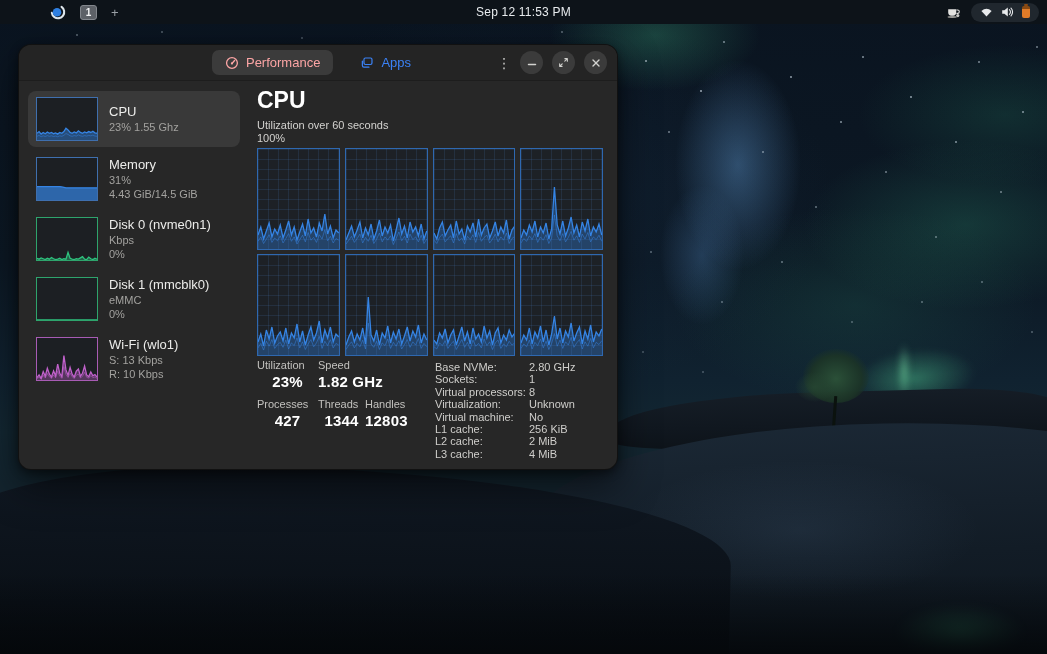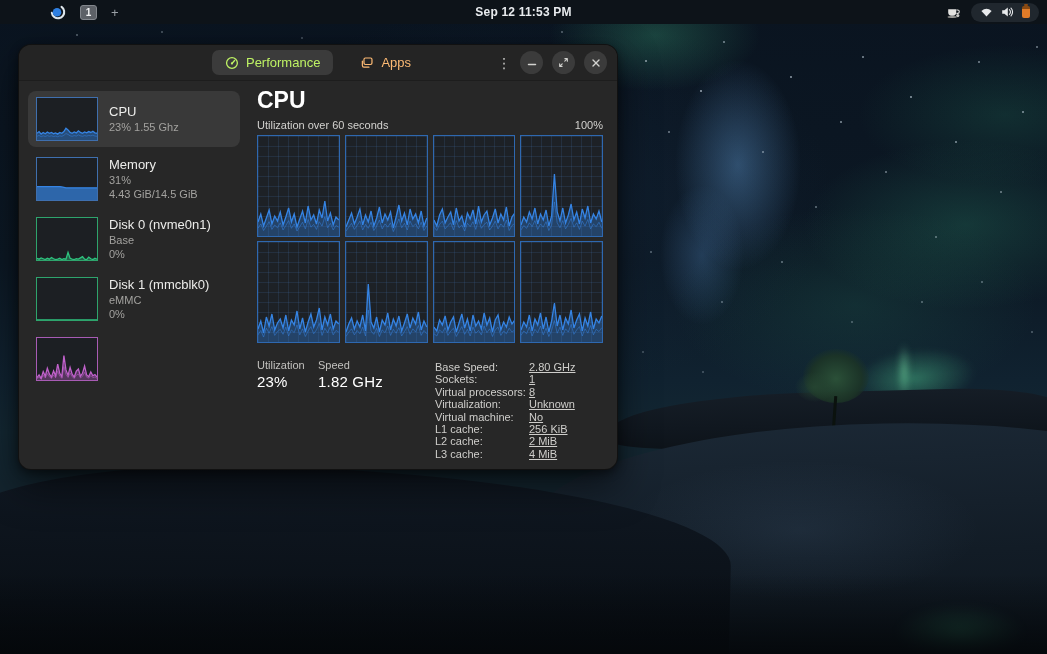--- a/index.html
+++ b/index.html
@@ -66,39 +66,39 @@
 
   
   .topbar { position:absolute; left:0; top:0; width:100%; height:24px; z-index:20;
     background:#0d1319; display:flex; align-items:center; color:#dfe3e6; }
   .tb-left { display:flex; align-items:center; gap:14px; padding-left:50px; }
   .ws-badge { min-width:17px; height:15px; padding:0 3px; background:#5d6167; border:1px solid #83878d;
     border-radius:3px; color:#f2f3f4; font-size:10px; font-weight:bold; display:flex;
     align-items:center; justify-content:center; }
   .ws-add { color:#9aa0a6; font-size:13px; line-height:1; }
   .tb-clock { position:absolute; left:50%; transform:translateX(-50%); font-size:12px;
-    font-weight:bold; color:#e8ebee; letter-spacing:.2px; }
+    font-weight:normal; color:#e8ebee; letter-spacing:.2px; }
   .tb-right { margin-left:auto; display:flex; align-items:center; gap:10px; padding-right:8px; }
   .tray-pill { display:flex; align-items:center; gap:8px; background:#20272e; border-radius:11px;
     height:19px; padding:0 9px; }
   .battery { width:8px; height:12px; border-radius:2px; position:relative;
     background:linear-gradient(180deg, #8a4a12 0 28%, #e07b28 28% 100%); }
   .battery::before { content:""; position:absolute; left:2px; top:-2px; width:4px; height:2px;
     background:#8a4a12; border-radius:1px; }
 
   
   .window { position:absolute; left:18px; top:44px; width:600px; height:426px; z-index:10;
     background:#272727; border-radius:13px; box-shadow:0 16px 38px rgba(0,0,0,.55), 0 3px 10px rgba(0,0,0,.45);
     border:1px solid rgba(0,0,0,.55); }
   .titlebar { position:relative; height:36px; background:#242424; border-radius:13px 13px 0 0;
     border-bottom:1px solid #1d1d1d; display:flex; align-items:center; padding:0 10px; }
   .tabs { position:absolute; left:50%; transform:translateX(-50%); display:flex; gap:14px; align-items:center; }
   .tab { display:flex; align-items:center; gap:7px; padding:5px 13px; border-radius:7px;
-    color:#fdba74; font-size:13px; }
-  .tab.active { background:#3b3b3b; color:#bef264; }
+    color:#3b82f6; font-size:13px; }
+  .tab.active { background:#3b3b3b; color:#fca5a5; }
   .win-controls { margin-left:auto; display:flex; align-items:center; gap:9px; }
   .kebab { color:#c7c7c4; font-size:14px; width:14px; text-align:center; line-height:1; }
   .circle-btn { width:23px; height:23px; border-radius:50%; background:#3b3b3b; display:flex;
     align-items:center; justify-content:center; }
 
   
   .sidebar { position:absolute; left:9px; top:46px; width:212px; }
   .side-item { display:flex; align-items:center; height:56px; margin-bottom:4px; border-radius:8px;
     padding:0 8px; }
   .side-item.selected { background:#393939; }
@@ -109,39 +109,39 @@
   .side-title { font-size:13px; color:#ececea; line-height:16px; white-space:nowrap; }
   .side-sub { font-size:11px; color:#a3a29f; line-height:14px; white-space:nowrap; }
   .side-sub:empty { display:none; }
 
   
   .main { position:absolute; left:238px; top:42px; width:346px; }
   .main-head { display:flex; justify-content:space-between; align-items:flex-end; }
   .main-title { font-size:23px; font-weight:bold; color:#ffffff; line-height:26px; }
   .main-subtitle { font-size:16px; color:#f2f2f0; line-height:22px; }
   .caption-row { display:flex; justify-content:space-between; margin-top:6px; font-size:11px;
-    color:#d3d2cf; line-height:13px; }
+    color:#d3d2cf; line-height:13px;flex-direction:column; }
   .graphs { margin-top:3px; display:grid; grid-template-columns:repeat(4, 1fr); gap:4px 5px; }
   .graph { height:102px; position:relative; overflow:hidden; border:1px solid; background-color:#1d2126;
     background-image:
       repeating-linear-gradient(to right, rgba(72,124,192,.16) 0 1px, transparent 1px 10px),
       repeating-linear-gradient(to bottom, rgba(72,124,192,.16) 0 1px, transparent 1px 10px); }
   .graph svg { position:absolute; inset:0; width:100%; height:100%; }
 
   .stats { position:absolute; left:238px; top:314px; width:175px; }
   .stat-row { display:flex; margin-bottom:7px; }
   .stat-cell1 { width:61px; flex:none; }
   .stat-cell2 { width:47px; flex:none; }
   .stat-label { font-size:11px; color:#c2c1be; line-height:13px; }
-  .stat-value { font-size:15px; font-weight:normal; color:#ffffff; line-height:19px; letter-spacing:.2px; }
+  .stat-value { font-size:15px; font-weight:bold; color:#ffffff; line-height:19px; letter-spacing:.2px;text-align:center; }
 
   .details { position:absolute; left:416px; top:316px; }
   .detail-row { display:flex; font-size:11px; line-height:12.4px; color:#cfcecb; }
   .detail-label { width:94px; flex:none; }
-  .detail-value { white-space:nowrap;text-decoration:underline; }
+  .detail-value { white-space:nowrap; }
 
   svg { display:block; }
 </style>
 </head>
 <body>
 
 <div class="wallpaper"></div>
 <div class="stars"></div>
 <div class="aurora-band"></div>
 <div class="aurora-streak"></div>
@@ -272,21 +272,21 @@
     </div>
     <div class="side-item">
       <div class="mini-chart" style="border-color: rgb(46, 164, 108);">
           <svg viewBox="0 0 100 100" preserveAspectRatio="none">
             <polygon points="0,100 0.00,96 3.45,98 6.90,95 10.34,97 13.79,99 17.24,96 20.69,98 24.14,94 27.59,97 31.03,99 34.48,98 37.93,96 41.38,99 44.83,97 48.28,98 51.72,82 55.17,96 58.62,98 62.07,99 65.52,97 68.97,98 72.41,95 75.86,92 79.31,98 82.76,99 86.21,93 89.66,97 93.10,99 96.55,96 100.00,98 100,100" fill="#2ec27e" fill-opacity="0.4"></polygon>
             <polyline points="0.00,96 3.45,98 6.90,95 10.34,97 13.79,99 17.24,96 20.69,98 24.14,94 27.59,97 31.03,99 34.48,98 37.93,96 41.38,99 44.83,97 48.28,98 51.72,82 55.17,96 58.62,98 62.07,99 65.52,97 68.97,98 72.41,95 75.86,92 79.31,98 82.76,99 86.21,93 89.66,97 93.10,99 96.55,96 100.00,98" fill="none" stroke="#2ec27e" stroke-width="1.3" vector-effect="non-scaling-stroke"></polyline>
           </svg>
         </div>
       <div class="side-text">
         <div class="side-title">Disk 0 (nvme0n1)</div>
-        <div class="side-sub">Base</div>
+        <div class="side-sub">Kbps</div>
         <div class="side-sub">0%</div>
       </div>
     </div>
     <div class="side-item">
       <div class="mini-chart" style="border-color: rgb(46, 164, 108);">
           <svg viewBox="0 0 100 100" preserveAspectRatio="none">
             <polygon points="0,100 0.00,100 3.45,100 6.90,100 10.34,100 13.79,100 17.24,100 20.69,100 24.14,100 27.59,100 31.03,100 34.48,100 37.93,100 41.38,100 44.83,100 48.28,100 51.72,100 55.17,100 58.62,100 62.07,100 65.52,100 68.97,100 72.41,100 75.86,100 79.31,100 82.76,100 86.21,100 89.66,100 93.10,100 96.55,100 100.00,100 100,100" fill="#2ec27e" fill-opacity="0.4"></polygon>
             <polyline points="0.00,100 3.45,100 6.90,100 10.34,100 13.79,100 17.24,100 20.69,100 24.14,100 27.59,100 31.03,100 34.48,100 37.93,100 41.38,100 44.83,100 48.28,100 51.72,100 55.17,100 58.62,100 62.07,100 65.52,100 68.97,100 72.41,100 75.86,100 79.31,100 82.76,100 86.21,100 89.66,100 93.10,100 96.55,100 100.00,100" fill="none" stroke="#2ec27e" stroke-width="1.3" vector-effect="non-scaling-stroke"></polyline>
           </svg>
         </div>
@@ -297,20 +297,25 @@
       </div>
     </div>
     <div class="side-item">
       <div class="mini-chart" style="border-color: rgb(168, 91, 180);">
           <svg viewBox="0 0 100 100" preserveAspectRatio="none">
             <polygon points="0,100 0.00,94 3.45,88 6.90,96 10.34,80 13.79,91 17.24,72 20.69,86 24.14,93 27.59,78 31.03,90 34.48,62 37.93,84 41.38,92 44.83,42 48.28,76 51.72,89 55.17,70 58.62,86 62.07,93 65.52,79 68.97,74 72.41,91 75.86,84 79.31,67 82.76,88 86.21,92 89.66,81 93.10,90 96.55,87 100.00,93 100,100" fill="#c061cb" fill-opacity="0.35"></polygon>
             <polyline points="0.00,96.7 3.45,93.4 6.90,97.8 10.34,89 13.79,95.05 17.24,84.6 20.69,92.3 24.14,96.15 27.59,87.9 31.03,94.5 34.48,79.1 37.93,91.2 41.38,95.6 44.83,68.1 48.28,86.8 51.72,93.95 55.17,83.5 58.62,92.3 62.07,96.15 65.52,88.45 68.97,85.7 72.41,95.05 75.86,91.2 79.31,81.85 82.76,93.4 86.21,95.6 89.66,89.55 93.10,94.5 96.55,92.85 100.00,96.15" fill="none" stroke="#c061cb" stroke-opacity="0.5" stroke-width="1" vector-effect="non-scaling-stroke"></polyline>
             <polyline points="0.00,94 3.45,88 6.90,96 10.34,80 13.79,91 17.24,72 20.69,86 24.14,93 27.59,78 31.03,90 34.48,62 37.93,84 41.38,92 44.83,42 48.28,76 51.72,89 55.17,70 58.62,86 62.07,93 65.52,79 68.97,74 72.41,91 75.86,84 79.31,67 82.76,88 86.21,92 89.66,81 93.10,90 96.55,87 100.00,93" fill="none" stroke="#c061cb" stroke-width="1.3" vector-effect="non-scaling-stroke"></polyline>
           </svg>
         </div>
+      <div class="side-text">
+        <div class="side-title">Wi-Fi (wlo1)</div>
+        <div class="side-sub">S: 13 Kbps</div>
+        <div class="side-sub">R: 10 Kbps</div>
+      </div>
     </div>
   </div>
 
   <div class="main">
     <div class="main-head">
       <div class="main-title">CPU</div>
     </div>
     <div class="caption-row">
       <span>Utilization over 60 seconds</span>
       <span>100%</span>
@@ -379,25 +384,39 @@
     <div class="stat-row">
       <div class="stat-cell1">
         <div class="stat-label">Utilization</div>
         <div class="stat-value">23%</div>
       </div>
       <div>
         <div class="stat-label">Speed</div>
         <div class="stat-value">1.82 GHz</div>
       </div>
     </div>
+    <div class="stat-row">
+      <div class="stat-cell1">
+        <div class="stat-label">Processes</div>
+        <div class="stat-value">427</div>
+      </div>
+      <div class="stat-cell2">
+        <div class="stat-label">Threads</div>
+        <div class="stat-value">1344</div>
+      </div>
+      <div>
+        <div class="stat-label">Handles</div>
+        <div class="stat-value">12803</div>
+      </div>
+    </div>
   </div>
 
   <div class="details">
     <div class="detail-row">
-        <span class="detail-label">Base Speed:</span>
+        <span class="detail-label">Base NVMe:</span>
         <span class="detail-value">2.80 GHz</span>
       </div>
     <div class="detail-row">
         <span class="detail-label">Sockets:</span>
         <span class="detail-value">1</span>
       </div>
     <div class="detail-row">
         <span class="detail-label">Virtual processors:</span>
         <span class="detail-value">8</span>
       </div>

